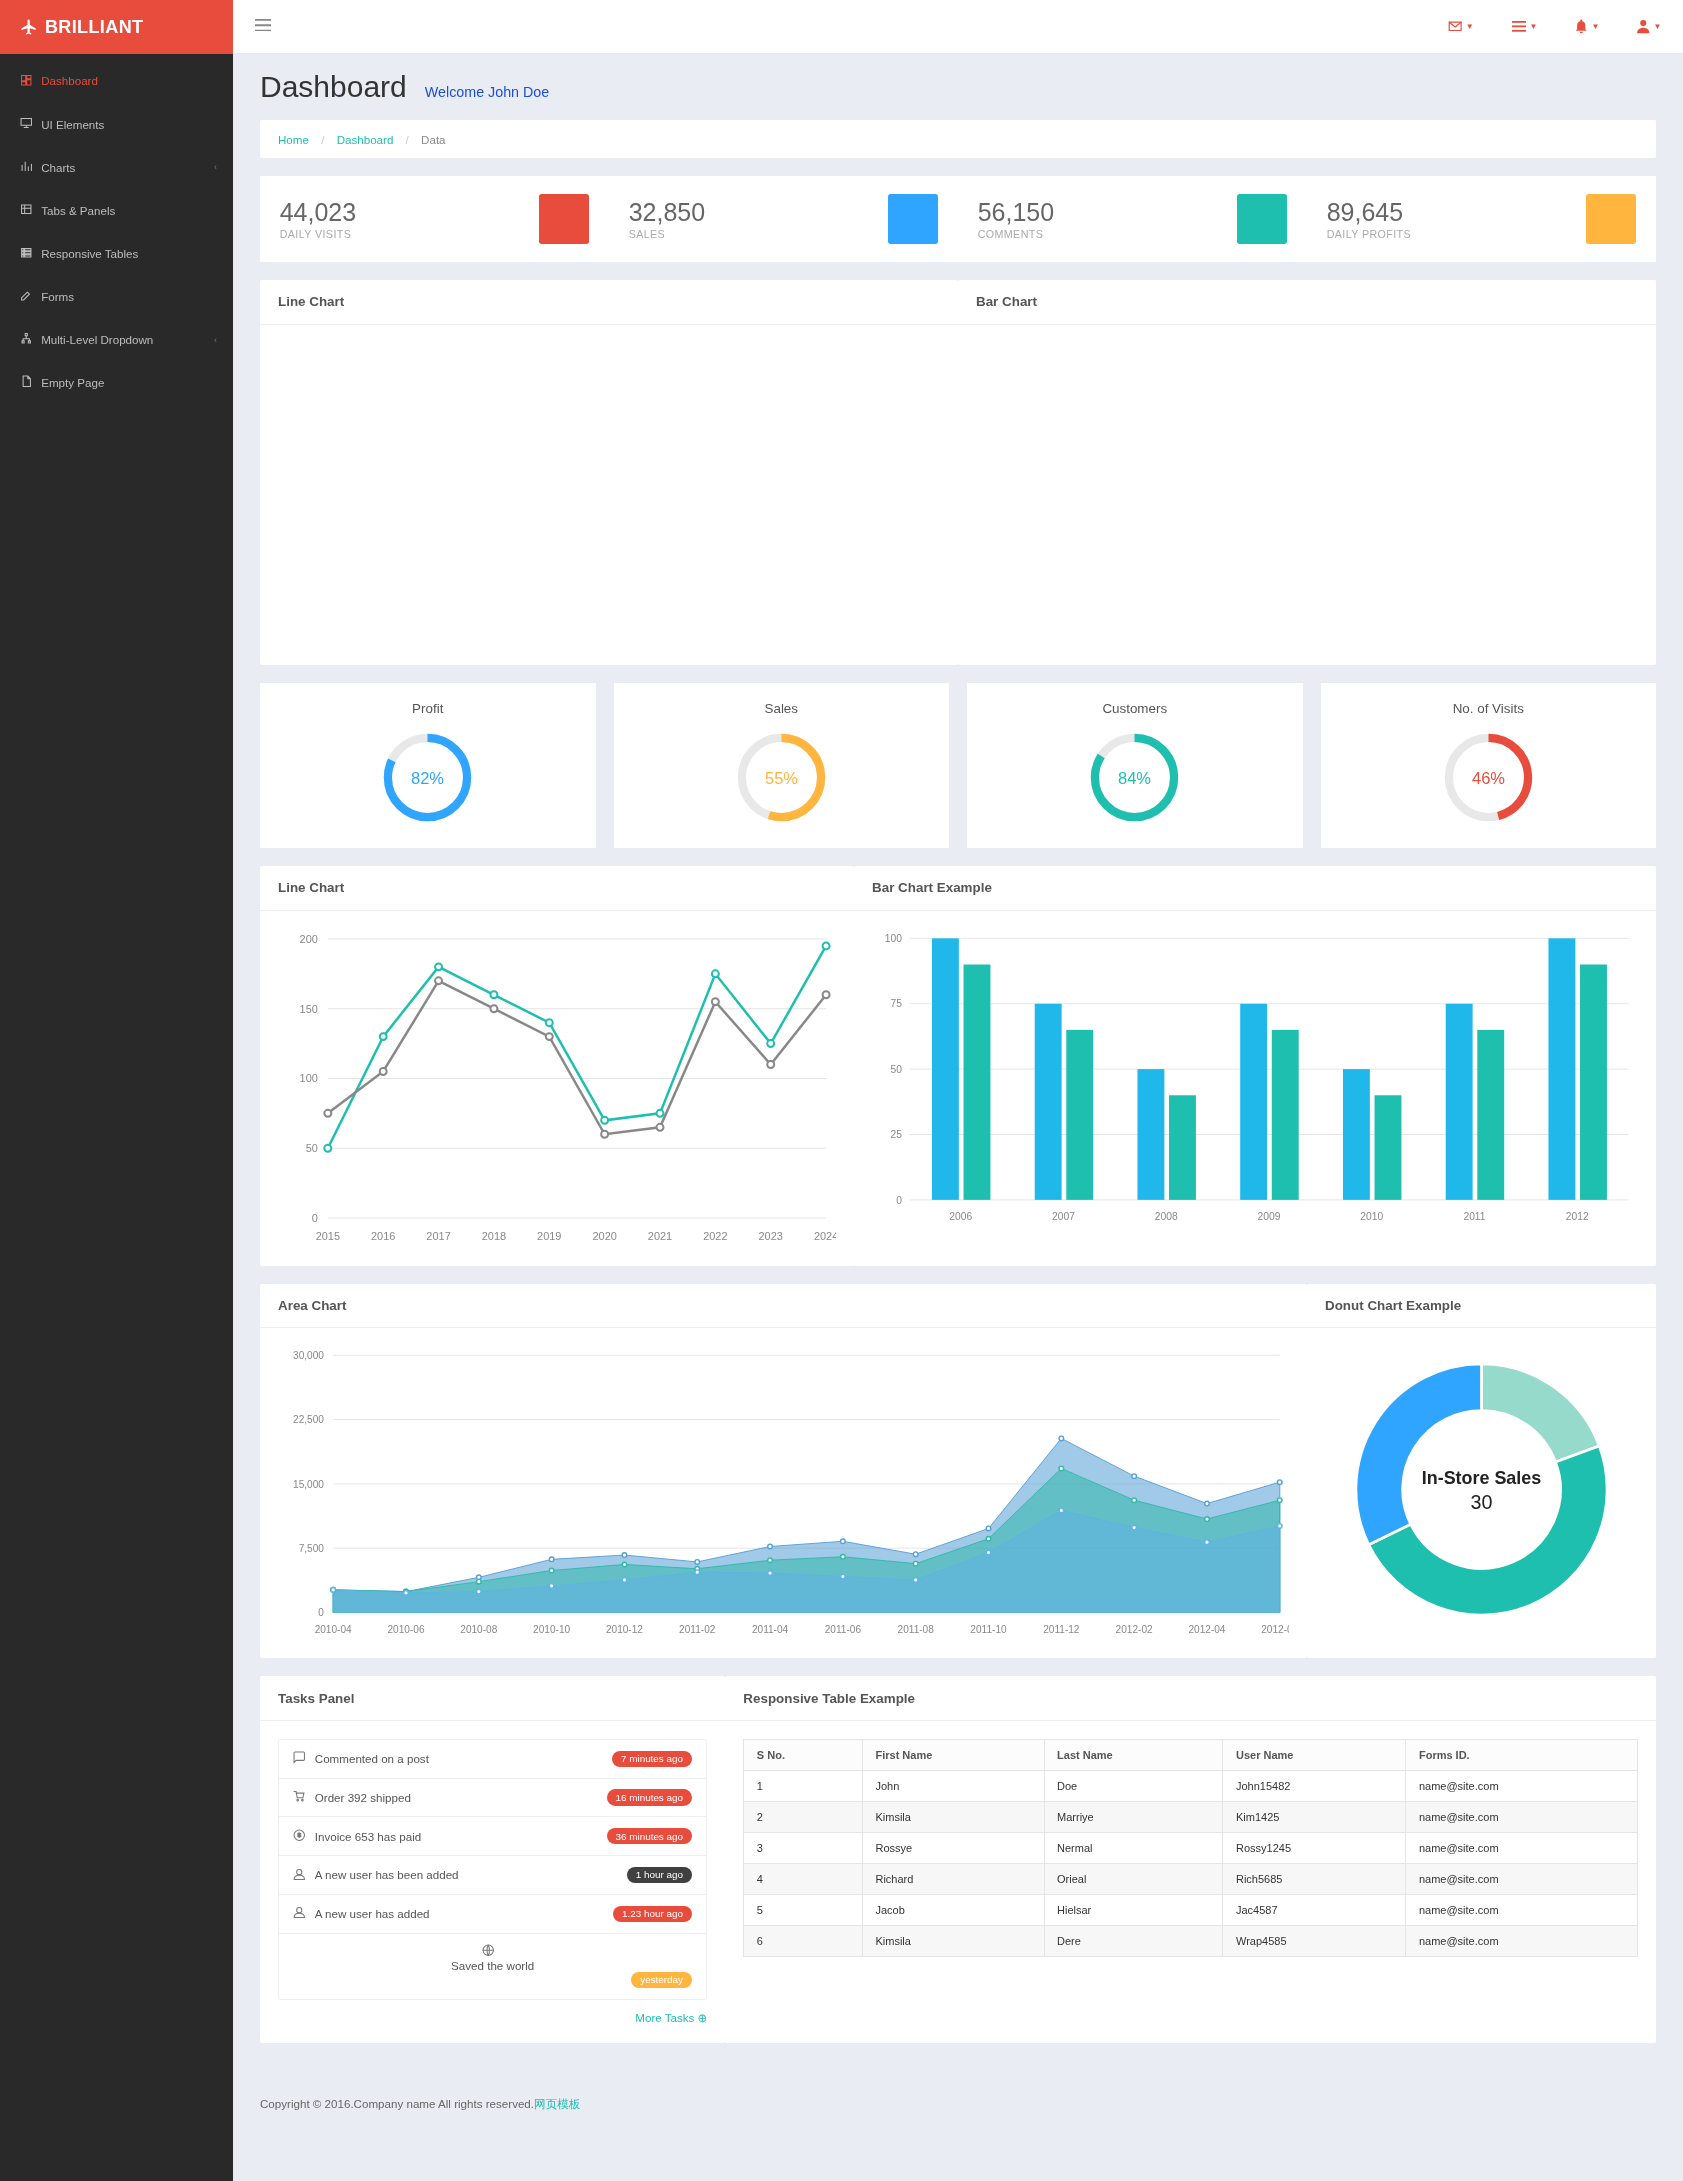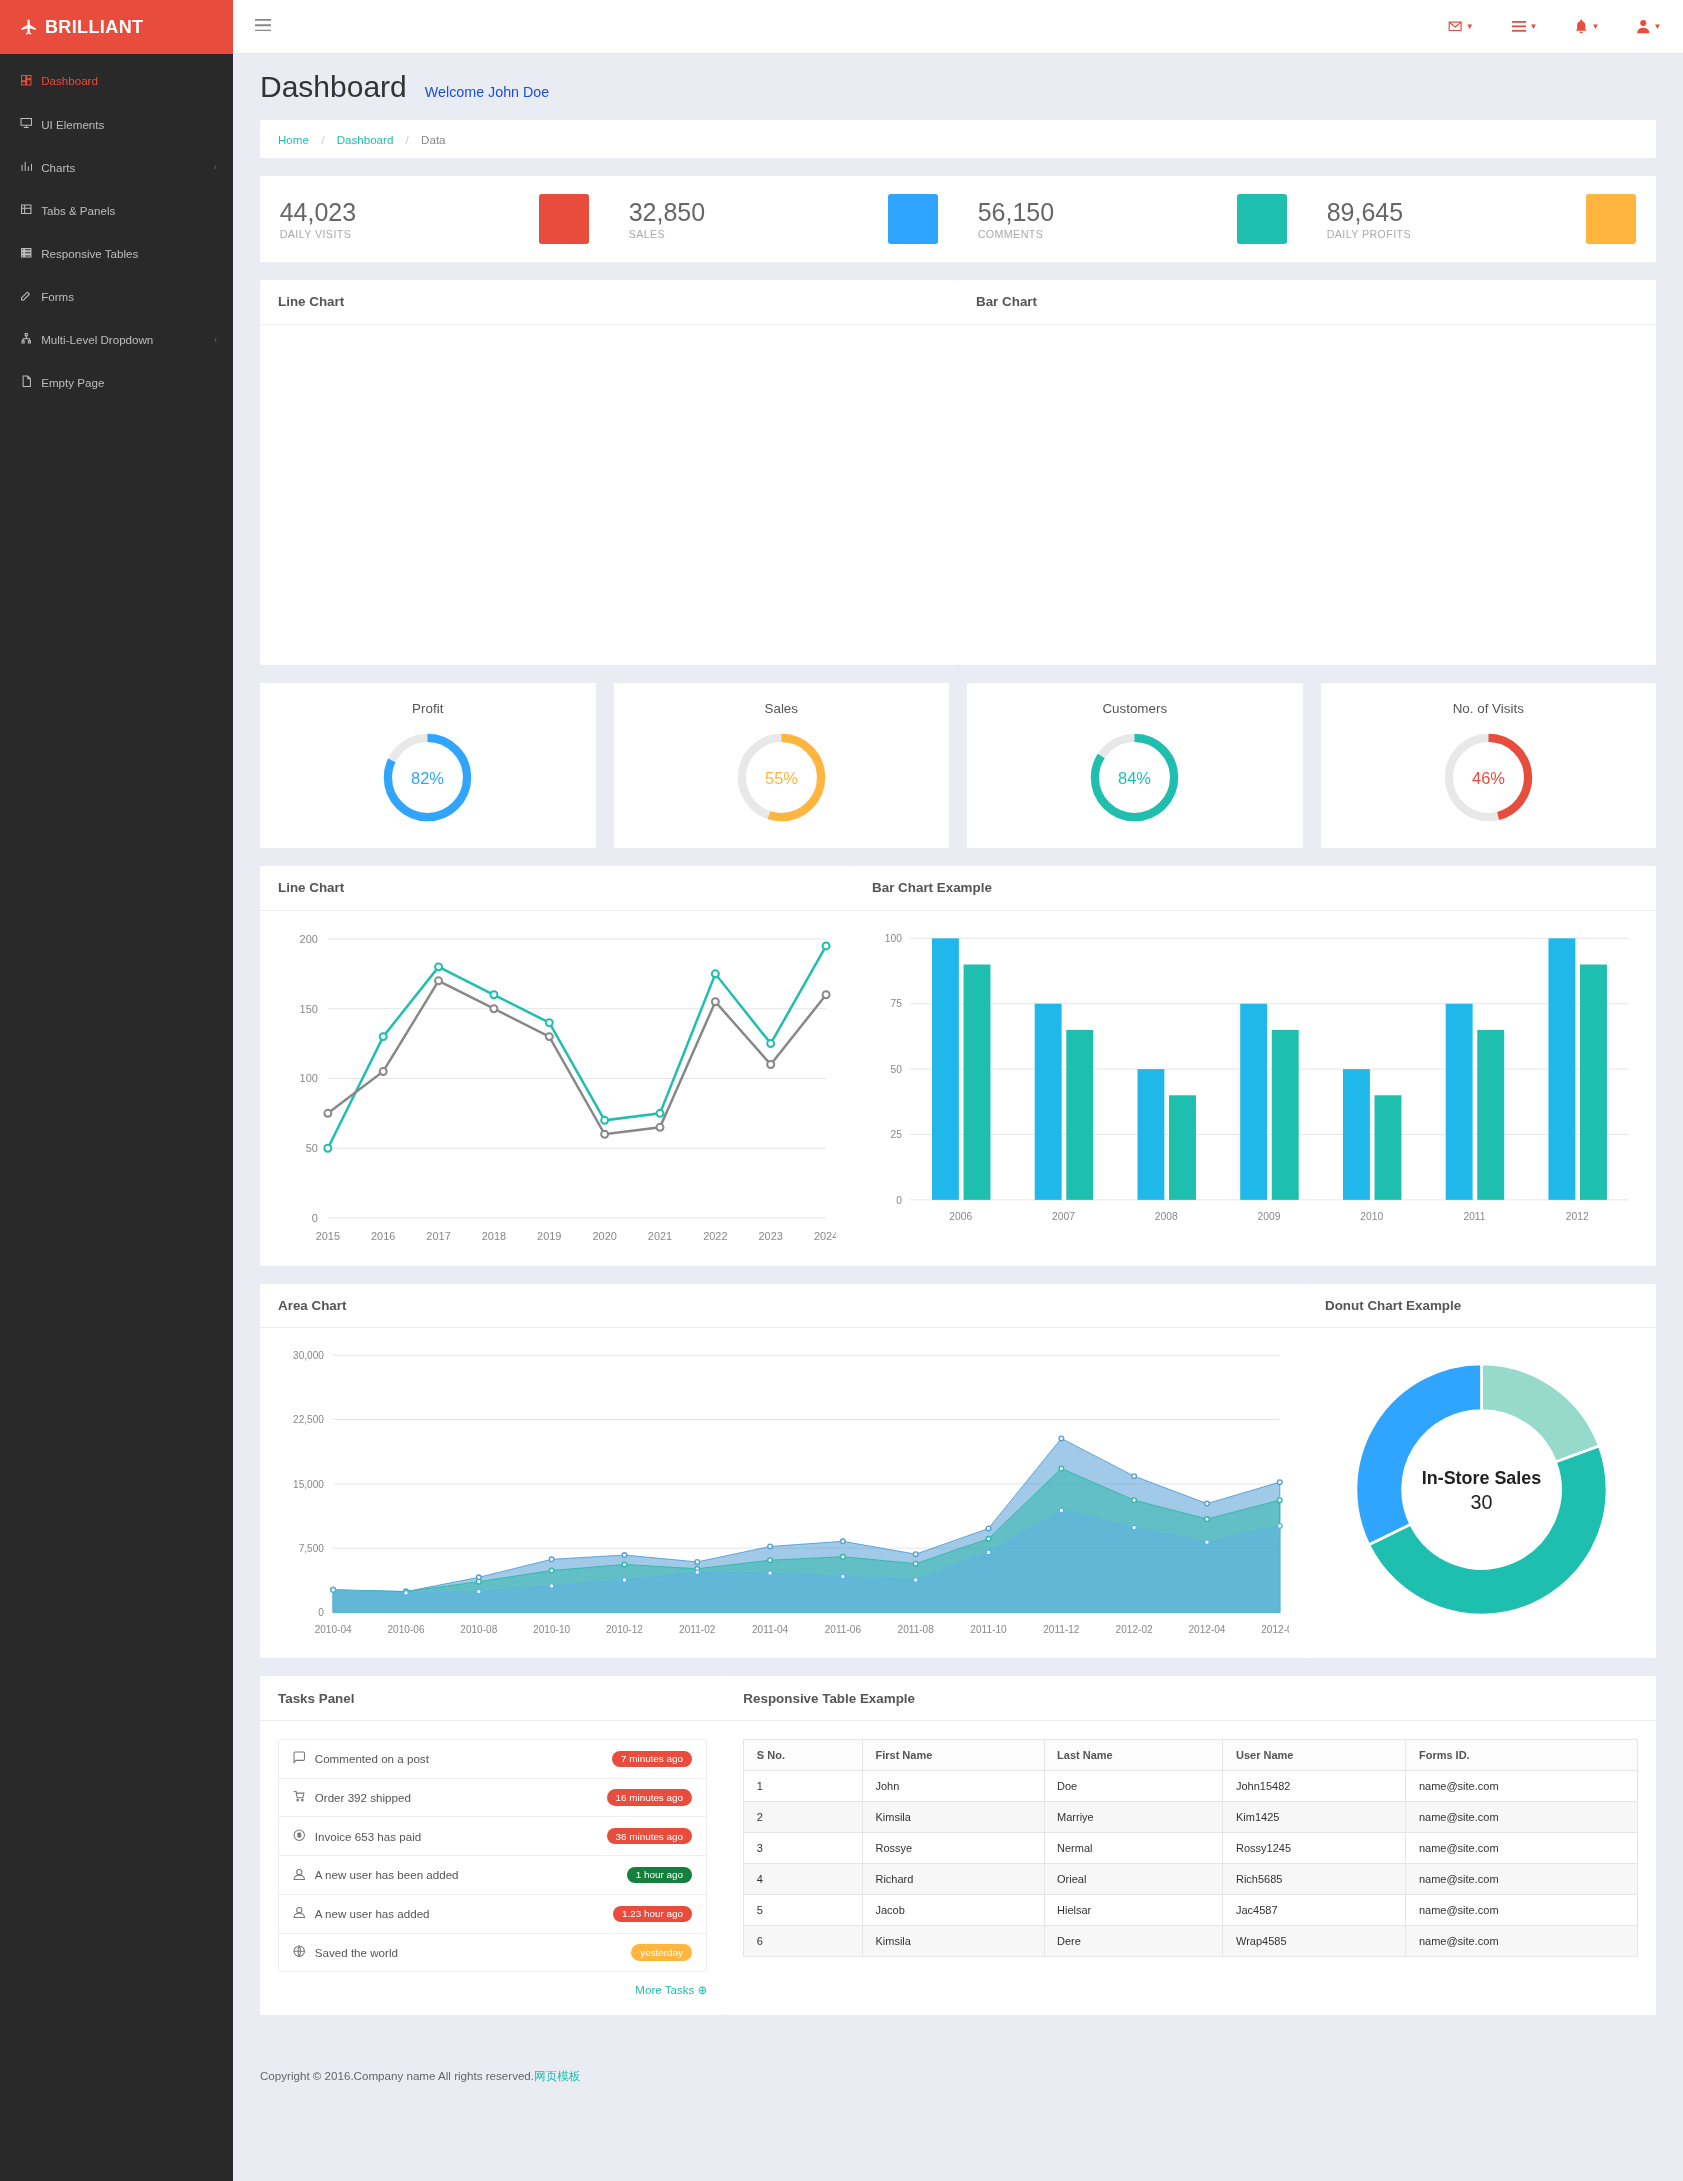--- a/index.html
+++ b/index.html
@@ -69,21 +69,21 @@
 .grid line { stroke:#e4e4e4; stroke-width:1; }
 
 
 .donut-wrap { display:flex; justify-content:center; }
 .donut-center { font-size:20px; font-weight:700; fill:#222; text-anchor:middle; }
 .donut-sub { font-size:22px; fill:#222; text-anchor:middle; }
 
 
 .task-list { border:0.9px solid #eee; border-radius:2.7px; }
 .task-item { display:flex; align-items:center; padding:10.7px 14.3px; border-bottom:0.9px solid #eee; font-size:11.6px; color:#555; }
-.task-item:last-child { border-bottom:none; }
+.task-item:last-child { border-bottom:none;flex-direction:column; }
 .task-item .ti-icon { margin-right:9px; color:#777; }
 .badge { margin-left:auto; color:#fff; font-size:9.9px; padding:2.7px 9px; border-radius:9px; }
 .more-tasks { text-align:right; margin-top:10.7px; }
 .more-tasks a { color:#1ebfae; font-size:11.6px; }
 
 
 table.rt { width:100%; border-collapse:collapse; font-size:11px; }
 table.rt th, table.rt td { text-align:left; padding:9px 12.5px; border:0.9px solid #e5e5e5; }
 table.rt th { color:#555; font-weight:700; background:#fcfcfc; }
 table.rt tr:nth-child(even) td { background:#f7f7f7; }
@@ -521,21 +521,21 @@
                     </svg></span>
                   <span>Invoice 653 has paid</span>
                   <span class="badge" style="background:#e84c3d">36 minutes ago</span>
                 </div>
                 <div class="task-item">
                   <span class="ti-icon"><svg width="12.5" height="12.5" viewBox="0 0 24 24" fill="none" stroke="currentColor" stroke-width="2" stroke-linecap="round">
                       <circle cx="12" cy="8" r="5"></circle>
                       <path d="M2 22c0-5 4-8 10-8s10 3 10 8z"></path>
                     </svg></span>
                   <span>A new user has been added</span>
-                  <span class="badge" style="background:#15803d">1 hour ago</span>
+                  <span class="badge" style="background:#404040">1 hour ago</span>
                 </div>
                 <div class="task-item">
                   <span class="ti-icon"><svg width="12.5" height="12.5" viewBox="0 0 24 24" fill="none" stroke="currentColor" stroke-width="2" stroke-linecap="round">
                       <circle cx="12" cy="8" r="5"></circle>
                       <path d="M2 22c0-5 4-8 10-8s10 3 10 8z"></path>
                     </svg></span>
                   <span>A new user has added</span>
                   <span class="badge" style="background:#e84c3d">1.23 hour ago</span>
                 </div>
                 <div class="task-item">

